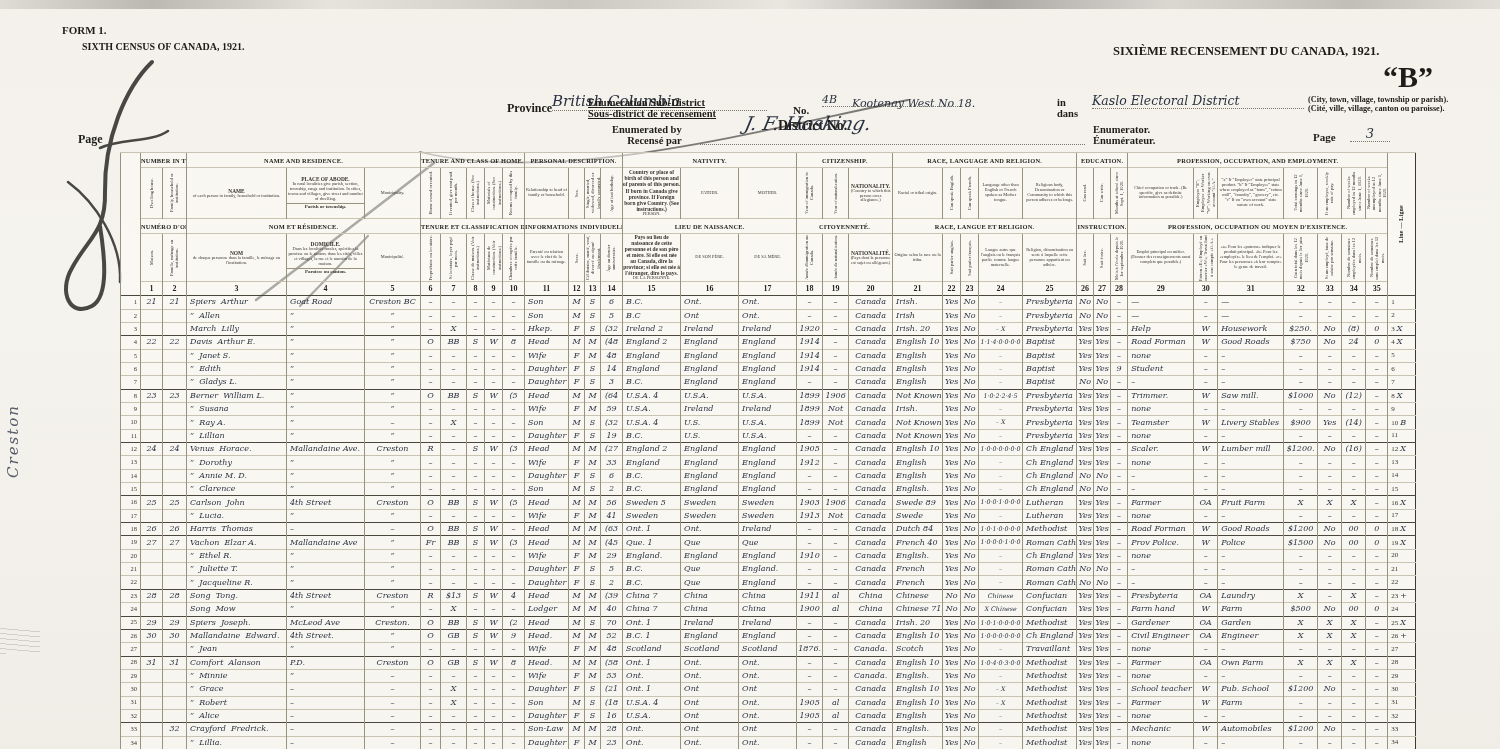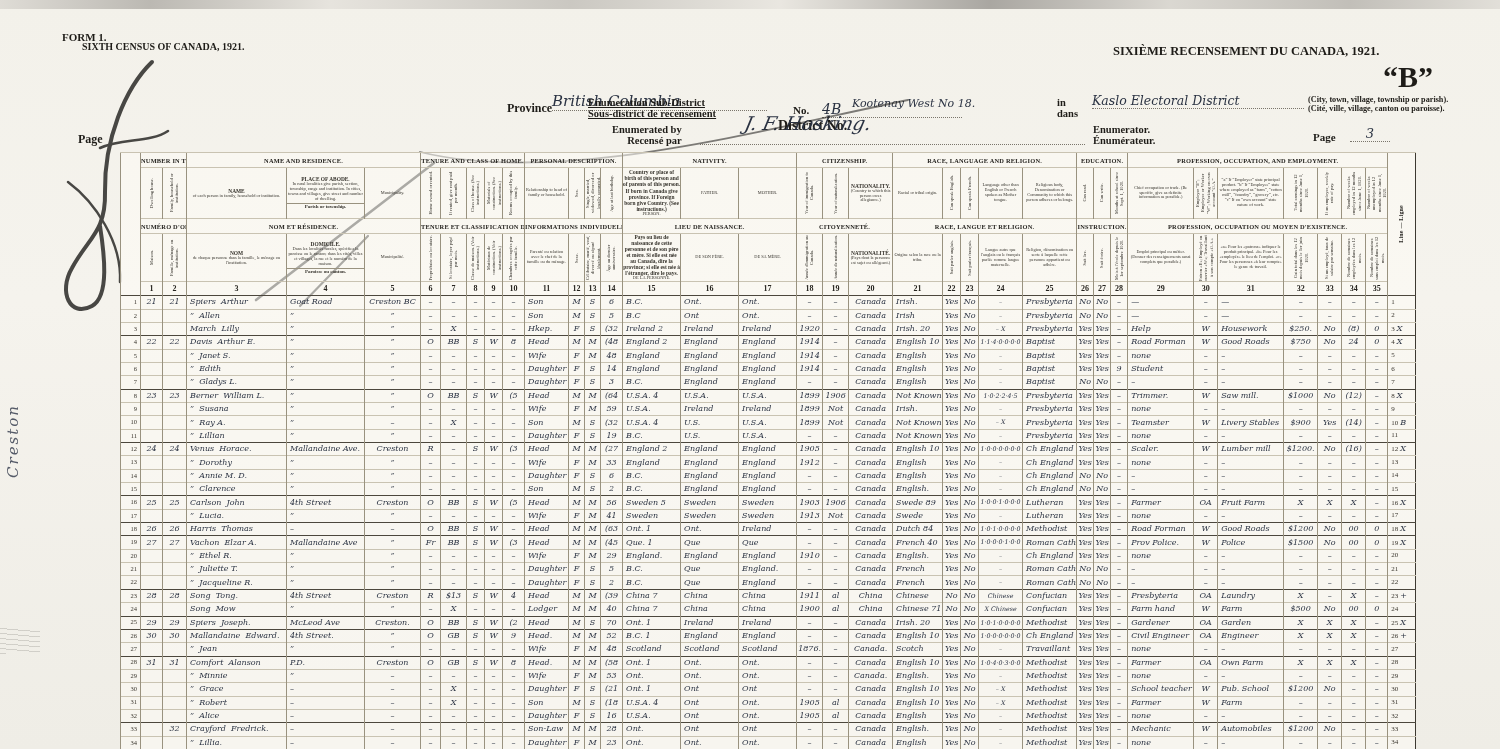--- a/index.html
+++ b/index.html
@@ -47,36 +47,36 @@
      font-family:"DejaVu Serif",serif;font-style:italic;font-size:15px;color:#3a4152;letter-spacing:2px;opacity:.85;}
   .smudge{position:absolute;left:0;top:628px;width:40px;height:26px;
      background:repeating-linear-gradient(5deg,rgba(60,58,52,.35) 0 1px,transparent 1px 5px);opacity:.5;}
 </style>
 </head>
 <body>
 
 <div class="page">
   <div class="topstrip"></div>
 
-  <div class="abs printed" style="left:62px;top:24px;font-size:11px;margin-top:7px;">FORM 1.</div>
+  <div class="abs printed" style="left:62px;top:24px;font-size:11px;">FORM 1.</div>
   <div class="abs printed" style="left:82px;top:41px;font-size:10px;">SIXTH CENSUS OF CANADA, 1921.</div>
   <div class="abs printed" style="left:1113px;top:44px;font-size:12.5px;">SIXIÈME RECENSEMENT DU CANADA, 1921.</div>
   <div class="abs printed" style="left:1383px;top:60px;font-size:30px;">“B”</div>
 
   <div class="abs printed" style="left:507px;top:101px;font-size:12px;">Province</div>
   <div class="abs hw dotted" style="left:552px;top:92px;font-size:15px;width:215px;">British Columbia</div>
   <div class="abs printed" style="left:778px;top:101px;font-size:14px;margin-top:17px;">District No.</div>
   <div class="abs hw" style="left:852px;top:97px;font-size:11px;">Kootenay West No 18.</div>
 
   <div class="abs printed two-line" style="left:588px;top:97px;font-size:10.5px;text-decoration:underline;">
     <div>Enumeration Sub-District</div>
     <div>Sous-district de recensement</div>
   </div>
   <div class="abs printed" style="left:793px;top:104px;font-size:11px;">No.</div>
-  <div class="abs hw dotted" style="left:822px;top:93px;font-size:14px;width:140px;margin-top:8px;">4B</div>
+  <div class="abs hw dotted" style="left:822px;top:93px;font-size:11px;width:140px;">4B</div>
   <div class="abs printed two-line" style="left:1057px;top:97px;font-size:10.5px;">
     <div>in</div>
     <div>dans</div>
   </div>
   <div class="abs hw dotted" style="left:1092px;top:93px;font-size:12.5px;width:212px;">Kaslo Electoral District</div>
   <div class="abs printed two-line" style="left:1308px;top:96px;font-size:8.2px;font-weight:bold;">
     <div>(City, town, village,  township or parish).</div>
     <div>(Cité,  ville,  village,  canton ou  paroisse).</div>
   </div>
 

